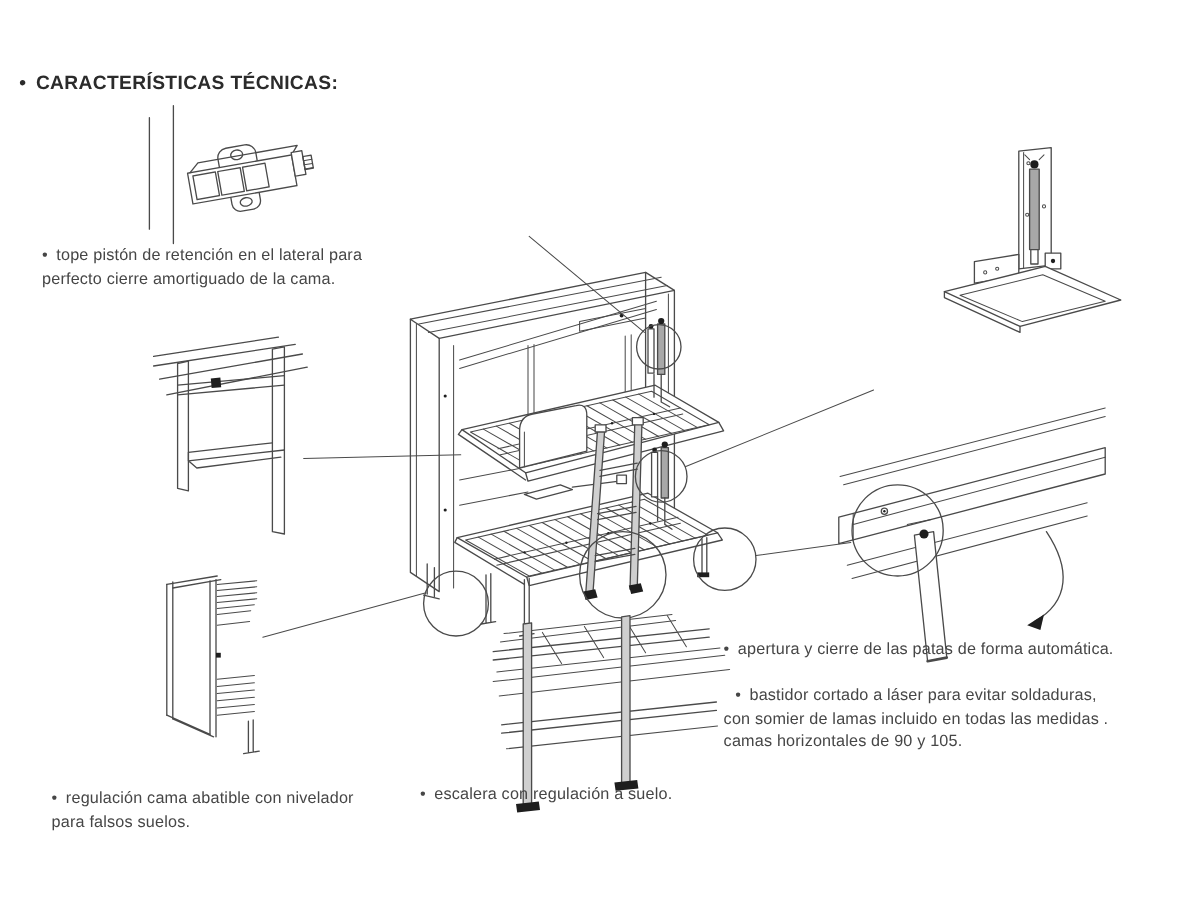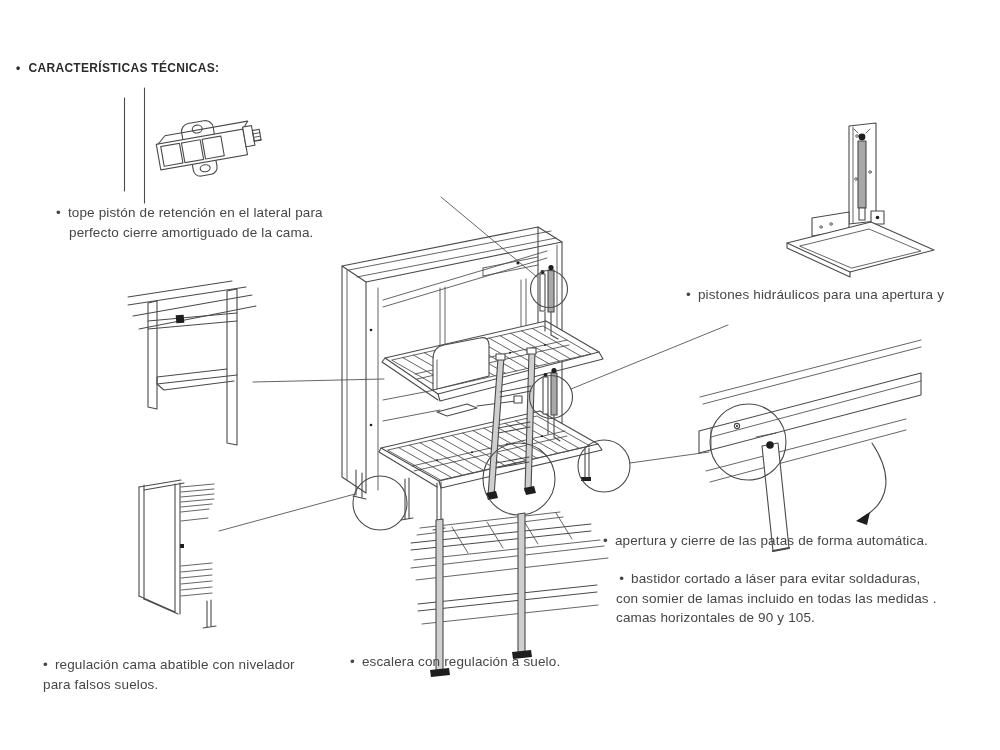--- a/index.html
+++ b/index.html
@@ -10,27 +10,27 @@
   .canvas{position:relative;width:1000px;height:750px;background:var(--bg);
           font-family:"Liberation Sans",sans-serif;overflow:hidden;}
   .canvas svg{position:absolute;left:0;top:0;}
   .ln{stroke:var(--line);fill:none;stroke-width:1.1;stroke-linecap:round;stroke-linejoin:round;}
   .thin{stroke-width:.85;}
   .th{stroke-width:2.2;}
   .fw{fill:#fff;}
   .fg{fill:var(--gray_fill);}
   .fl{fill:var(--light_gray);}
   .fd{fill:var(--black);stroke:none;}
-  .title{position:absolute;left:16px;top:61px;font-size:12px;font-weight:700;
+  .title{position:absolute;left:16px;top:61px;font-size:16px;font-weight:700;
          color:var(--title);letter-spacing:.3px;white-space:nowrap;}
   .title .blt{margin-right:8px;}
   .note{position:absolute;font-size:13.5px;line-height:20px;color:var(--text);
         letter-spacing:.15px;white-space:nowrap;}
   .note .blt{margin-right:7px;}
-  .ind{margin-left:13px;}
+  .ind{}
 </style>
 </head>
 <body>
 
 <div class="canvas">
 
   <svg width="1000" height="750" viewBox="0 0 1000 750">
 
     <g>
       <path class="ln" d="M124.5,98 V191 M144.5,88 V203"></path>
@@ -203,37 +203,36 @@
       <path class="ln thin" d="M756,437 L776,433"></path>
       <path class="ln th" d="M773,551 L789,548"></path>
       <circle class="ln" cx="748" cy="442" r="38"></circle>
       <path class="ln" d="M872,443 C892,473 892,501 862,518"></path>
       <path class="fd" d="M856,521 L870,512 L867,525 Z"></path>
     </g>
   </svg>
 
   <div class="title"><span class="blt">•</span><span>CARACTERÍSTICAS TÉCNICAS:</span></div>
 
-  <div class="note" style="left:56px;top:203px;">
+  <div class="note" style="left:35px;top:203px;">
     <div><span class="blt">•</span><span>tope pistón de retención en el lateral para</span></div>
     <div class="ind"><span>perfecto cierre amortiguado de la cama.</span></div>
   </div>
 
 
   <div class="note" style="left:43px;top:655px;">
     <div><span class="blt">•</span><span>regulación cama abatible con nivelador</span></div>
     <div><span>para falsos suelos.</span></div>
   </div>
 
   <div class="note" style="left:350px;top:652px;">
     <div><span class="blt">•</span><span>escalera con regulación a suelo.</span></div>
   </div>
 
   <div class="note" style="left:686px;top:285px;">
-    <div><span class="blt">•</span><span>pistones hidráulicos para una apertura y</span></div>
   </div>
 
   <div class="note" style="left:603px;top:531px;">
     <div><span class="blt">•</span><span>apertura y cierre de las patas de forma automática.</span></div>
   </div>
 
   <div class="note" style="left:603px;top:569px;text-align:center;">
     <div><span class="blt">•</span><span>bastidor cortado a láser para evitar soldaduras,</span></div>
     <div class="ind"><span>con somier de lamas incluido en todas las medidas .</span></div>
   </div>

